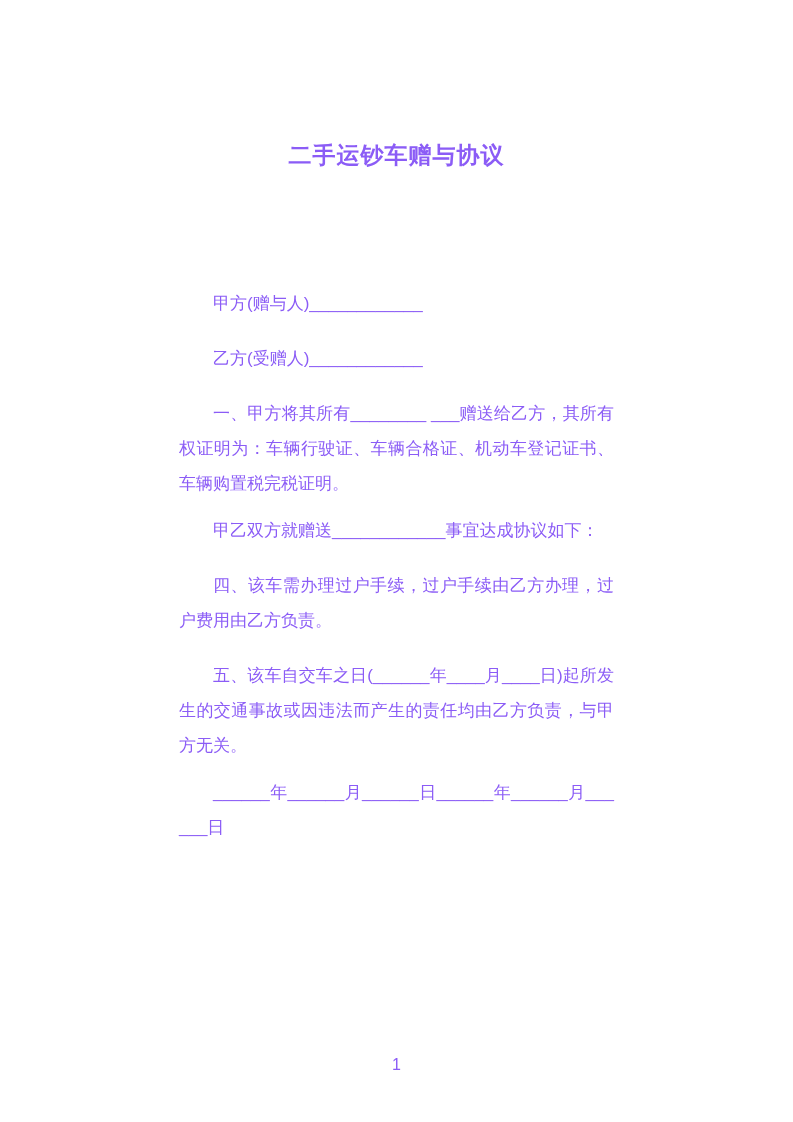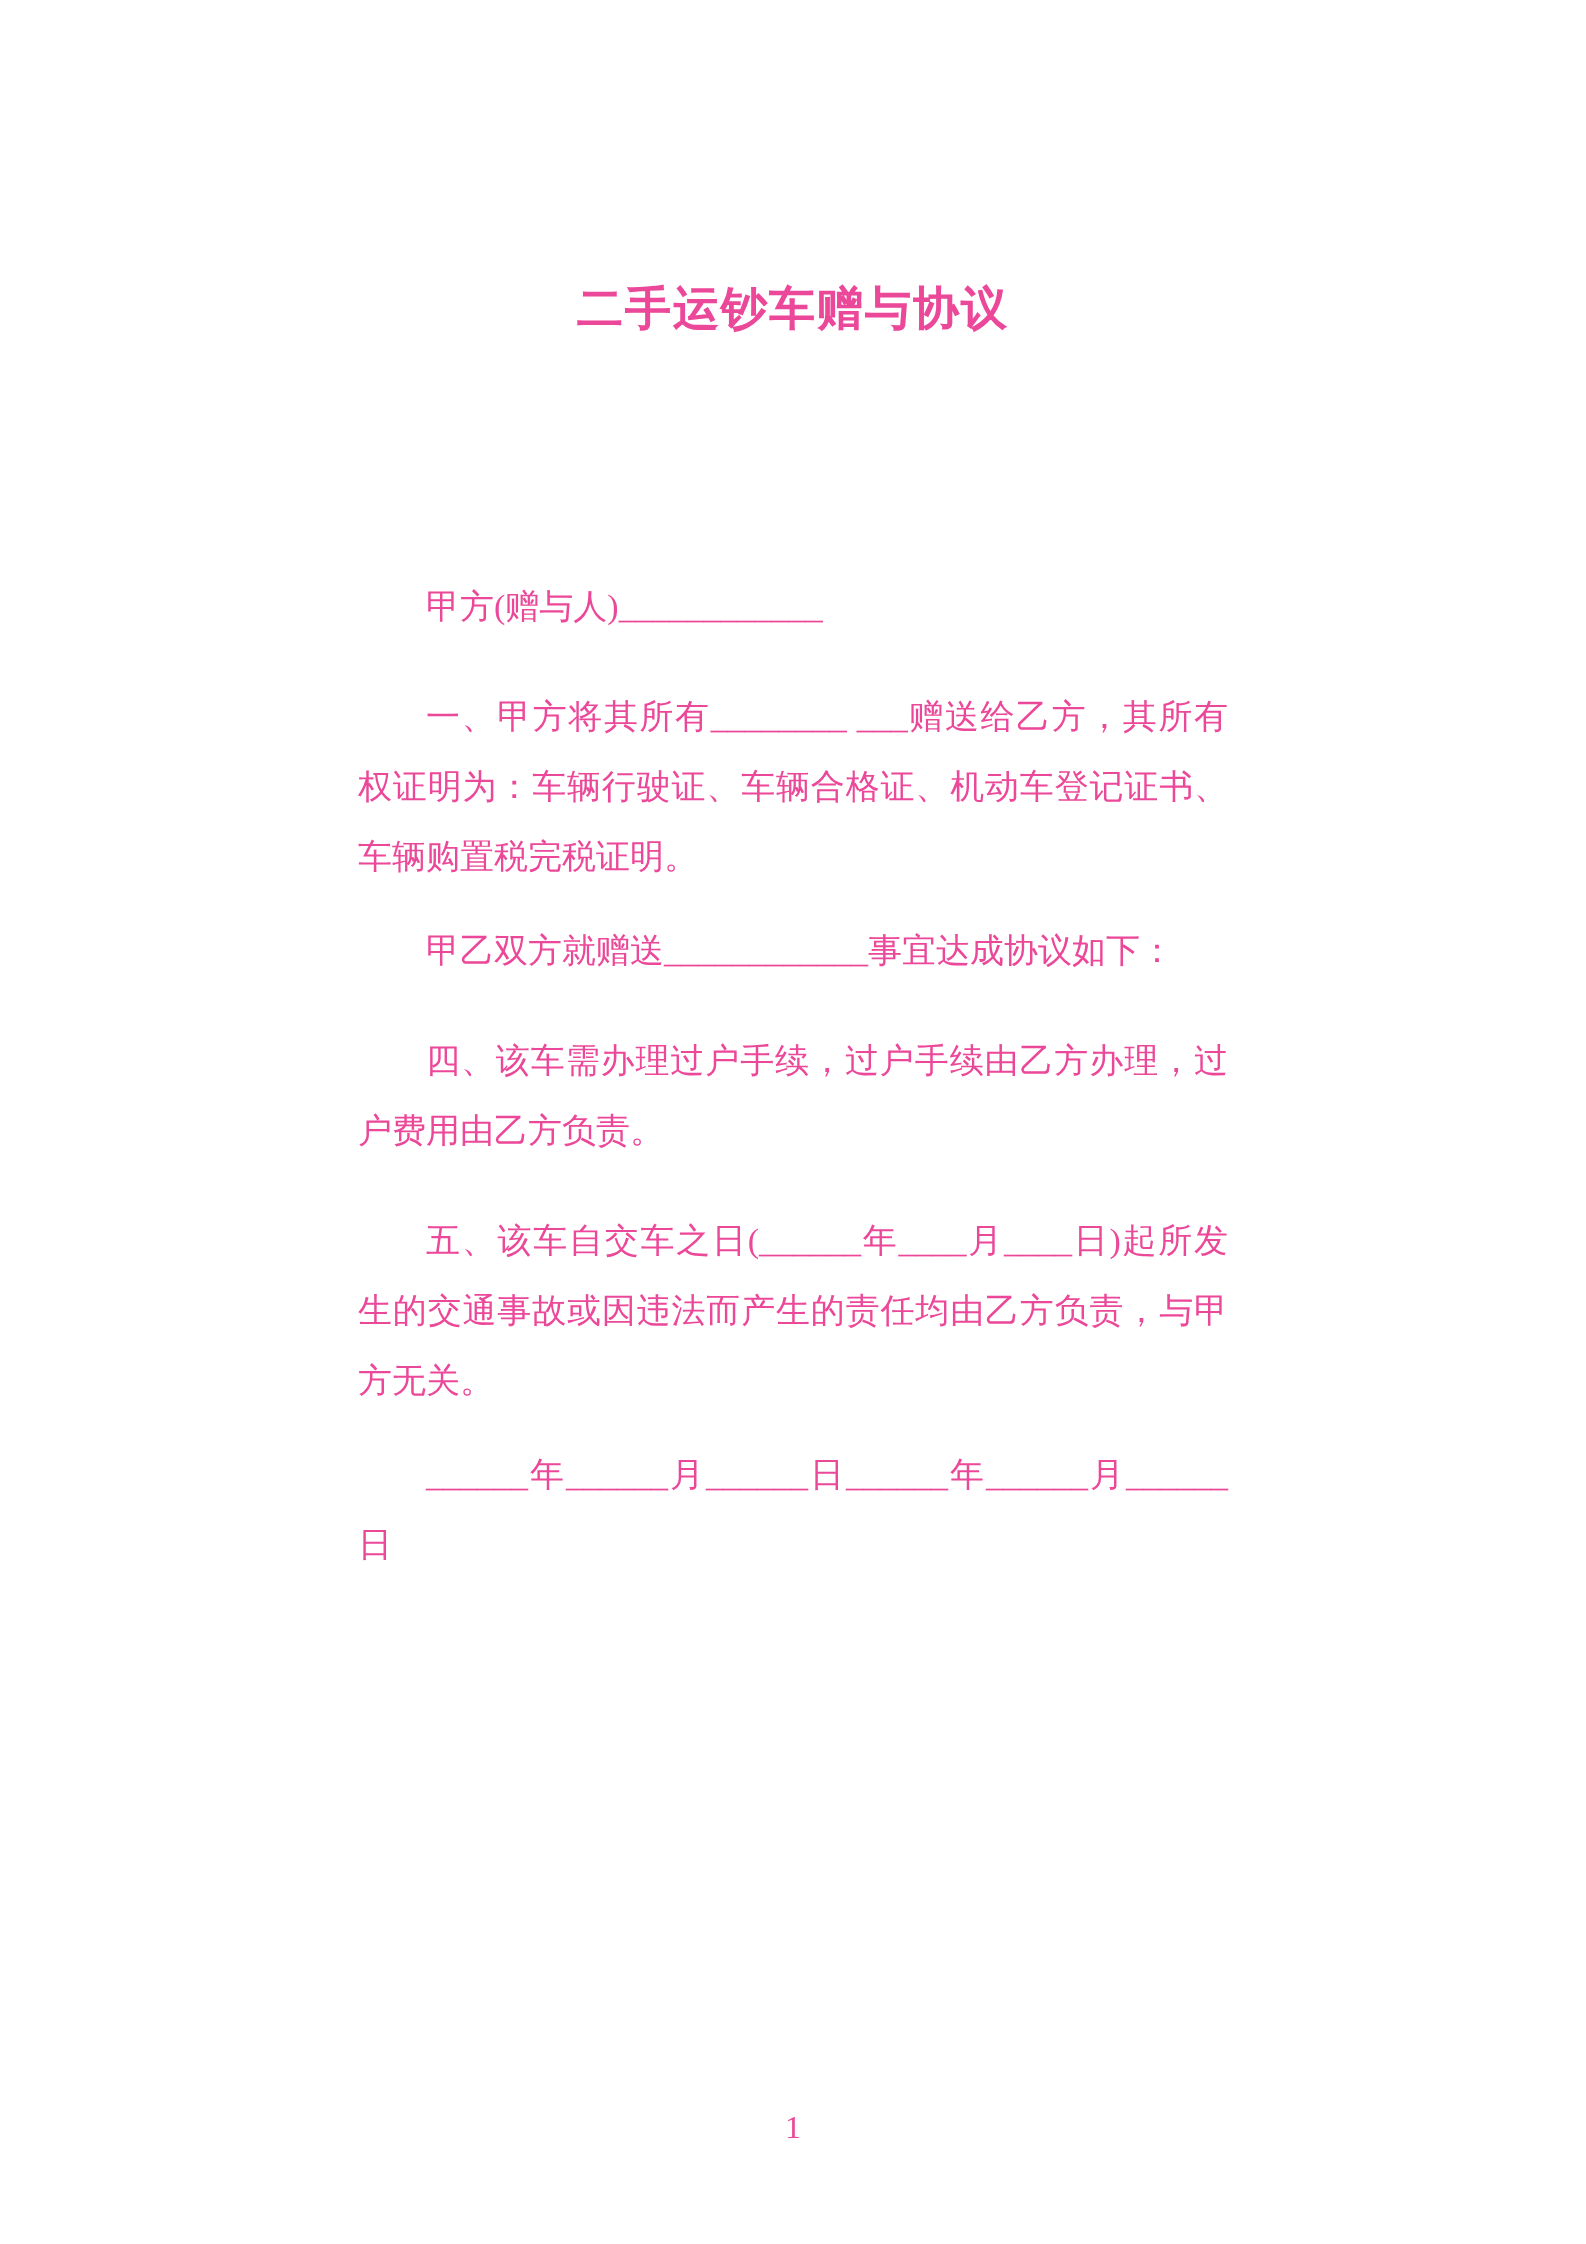--- a/index.html
+++ b/index.html
@@ -6,22 +6,22 @@
     margin: 0;
     padding: 0;
     background: #ffffff;
   }
   .page {
     position: relative;
     width: 627px;
     height: 1122px;
     margin: 0 auto;
     background: #ffffff;
-    color: #ec4899;
-    font-family: Liberation Serif, serif;
+    color: #8b5cf6;
+    font-family: Liberation Sans, sans-serif;
     overflow: hidden;
     box-sizing: border-box;
   }
   .content {
     padding: 140px 96px 0 96px;
   }
   .doc-title {
     margin: 0 0 116px 0;
     text-align: center;
     font-size: 23px;
@@ -52,20 +52,21 @@
 </style>
 </head>
 <body>
 
 <div class="page">
   <div class="content">
 
     <h1 class="doc-title">二手运钞车赠与协议</h1>
 
     <p class="para">甲方(赠与人)____________</p>
+    <p class="para">乙方(受赠人)____________</p>
     <p class="para two">一、甲方将其所有________ ___赠送给乙方，其所有权证明为：车辆行驶证、车辆合格证、机动车登记证书、车辆购置税完税证明。</p>
     <p class="para">甲乙双方就赠送____________事宜达成协议如下：</p>
     <p class="para">四、该车需办理过户手续，过户手续由乙方办理，过户费用由乙方负责。</p>
     <p class="para two">五、该车自交车之日(______年____月____日)起所发生的交通事故或因违法而产生的责任均由乙方负责，与甲方无关。</p>
     <p class="para">______年______月______日______年______月______日</p>
 
   </div>
 
   <div class="page-number">1</div>
 </div>

